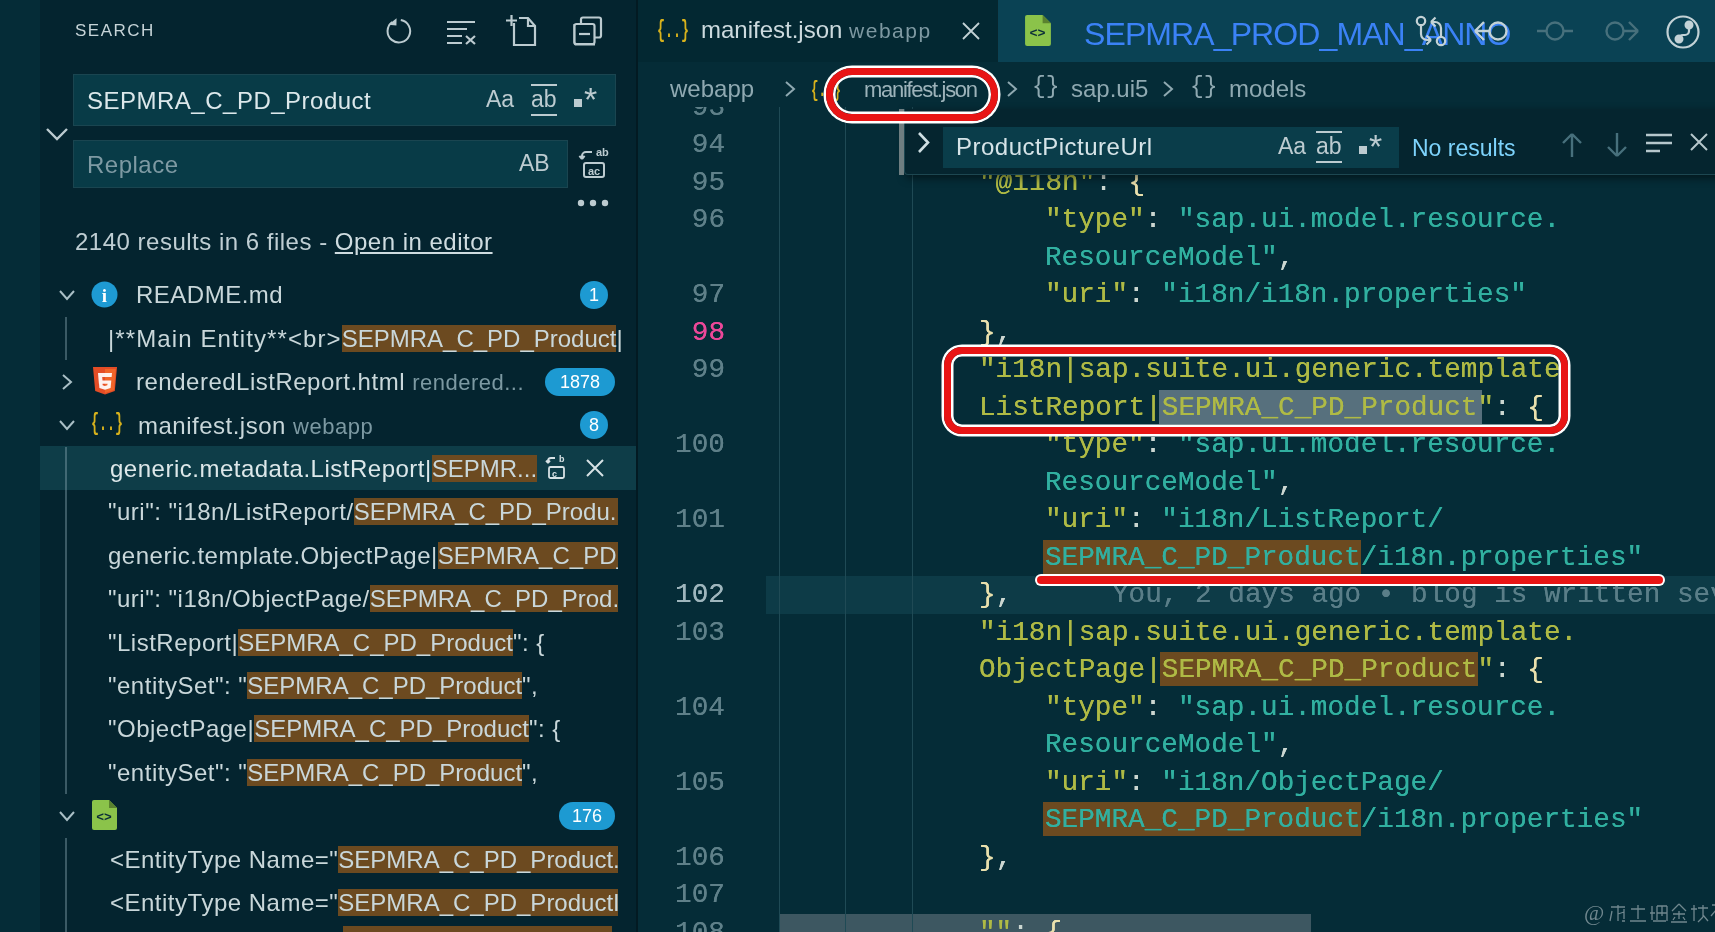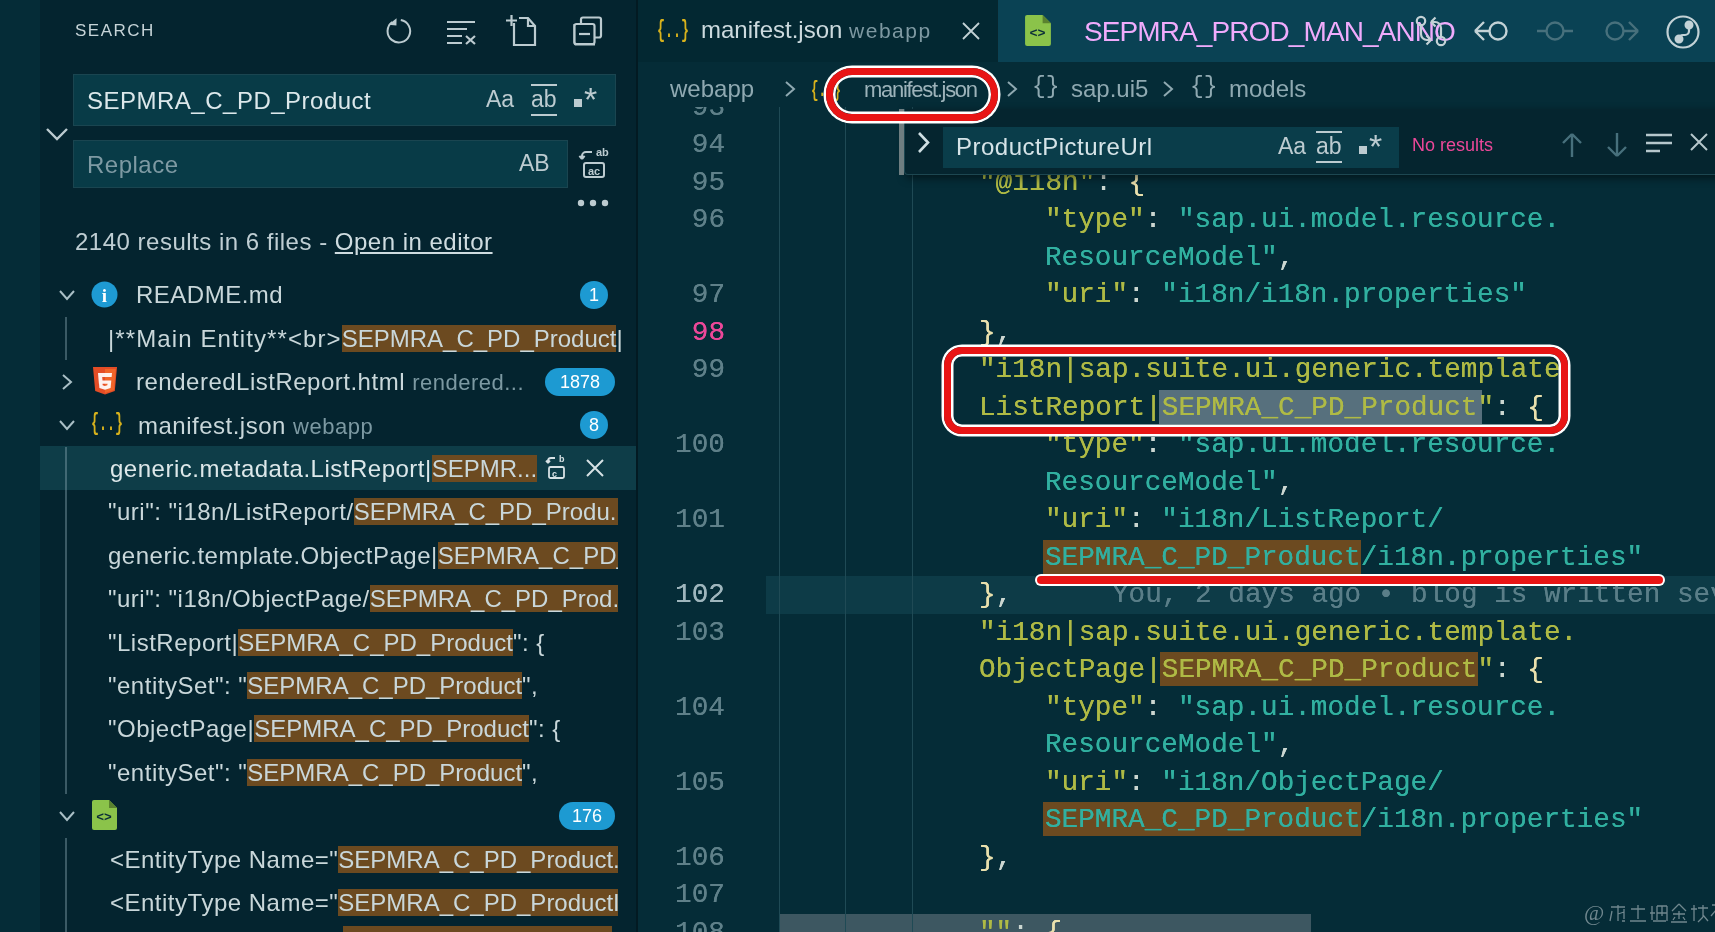--- a/index.html
+++ b/index.html
@@ -130,21 +130,21 @@
     </svg>
 <div class="abs" style="left:661px;top:16px;font-size:24px;color:#ccdade;">manifest.json <span style="font-size:21px;color:#7e99a2;letter-spacing:1.5px;">webapp</span></div>
 <svg class="abs" style="left:921px;top:21px" width="20" height="20" viewBox="0 0 20 20" fill="none" stroke="#c3d2d6" stroke-width="1.8">
 <path d="M2 2 L18 18 M18 2 L2 18"></path>
     </svg>
 <svg class="abs" style="left:985px;top:15px" width="27" height="31" viewBox="0 0 26 30">
 <path d="M2 0 H17 L25 8 V28 A2 2 0 0 1 23 30 H2 A2 2 0 0 1 0 28 V2 A2 2 0 0 1 2 0 Z" fill="#8bc34a"></path>
 <path d="M17 0 L25 8 H17 Z" fill="#5a822f"></path>
 <text x="12" y="21" text-anchor="middle" font-size="13" font-weight="bold" font-family="Liberation Mono" fill="#0a2d38">&lt;&gt;</text>
 </svg>
-<div class="abs" style="left:1044px;top:16px;font-size:28px;letter-spacing:-0.9px;color:#f0abfc;">SEPMRA_PROD_MAN_ANNO</div>
+<div class="abs" style="left:1044px;top:16px;font-size:32px;letter-spacing:-0.9px;color:#3b82f6;">SEPMRA_PROD_MAN_ANNO</div>
 <svg class="abs" style="left:1374px;top:14px" width="34" height="34" viewBox="0 0 34 34" fill="none" stroke="#c3d2d6" stroke-width="2.2">
 <circle cx="7" cy="7" r="4.2"></circle>
       <circle cx="27" cy="27" r="4.2"></circle>
 <path d="M7 11.5 V20 A 6 6 0 0 0 13 26 H17 M17 26 L12.5 21.5 M17 26 L12.5 30.5"></path>
 <path d="M27 22.5 V14 A 6 6 0 0 0 21 8 H17 M17 8 L21.5 3.5 M17 8 L21.5 12.5"></path>
 </svg>
 <svg class="abs" style="left:1433px;top:16px" width="38" height="30" viewBox="0 0 38 30" fill="none" stroke="#c3d2d6" stroke-width="2.4">
 <circle cx="25" cy="15" r="8.5"></circle>
 <path d="M16.5 15 H2 M2 15 L11 6 M2 15 L11 24"></path>
 </svg>
@@ -237,21 +237,21 @@
 <div class="abs" style="left:859px;top:109px;width:5px;height:66px;background:#6f7e81;"></div>
 <svg class="abs" style="left:875px;top:130px" width="16" height="25" viewBox="0 0 16 25" fill="none" stroke="#cfdfe3" stroke-width="2.6">
 <path d="M4 3 L13 12.5 L4 22"></path>
     </svg>
 <div class="abs" style="left:903px;top:127px;width:456px;height:41px;background:#0a3d4a;"></div>
 <div class="abs ui" style="left:916px;top:133px;color:#d6e4e8;">ProductPictureUrl</div>
 <div class="abs" style="left:1238px;top:133px;font-size:23px;color:#bccbd0;">Aa</div>
 <div class="abs" style="left:1276px;top:131px;font-size:23px;color:#bccbd0;border-bottom:2px solid #bccbd0;border-top:2px solid #bccbd0;padding-bottom:1px;">ab</div>
 <div class="abs" style="left:1319px;top:146px;width:8px;height:8px;background:#bccbd0;"></div>
 <div class="abs" style="left:1329px;top:127px;font-size:34px;color:#bccbd0;">*</div>
-<div class="abs" style="left:1372px;top:135px;font-size:18px;color:#ec4899;">No results</div>
+<div class="abs" style="left:1372px;top:135px;font-size:23px;color:#7dd3fc;">No results</div>
 <svg class="abs" style="left:1518px;top:130px" width="28" height="30" viewBox="0 0 28 30" fill="none" stroke="#47707c" stroke-width="2.4">
 <path d="M14 27 V4 M14 4 L5 13 M14 4 L23 13"></path>
     </svg>
 <svg class="abs" style="left:1563px;top:130px" width="28" height="30" viewBox="0 0 28 30" fill="none" stroke="#47707c" stroke-width="2.4">
 <path d="M14 3 V26 M14 26 L5 17 M14 26 L23 17"></path>
     </svg>
 <svg class="abs" style="left:1604px;top:131px" width="30" height="26" viewBox="0 0 30 26" fill="none" stroke="#b6c7cc" stroke-width="2.4">
 <path d="M2 4 H28 M2 12 H28 M2 20 H16"></path>
     </svg>
 <svg class="abs" style="left:1648px;top:131px" width="22" height="22" viewBox="0 0 22 22" fill="none" stroke="#b6c7cc" stroke-width="2">

